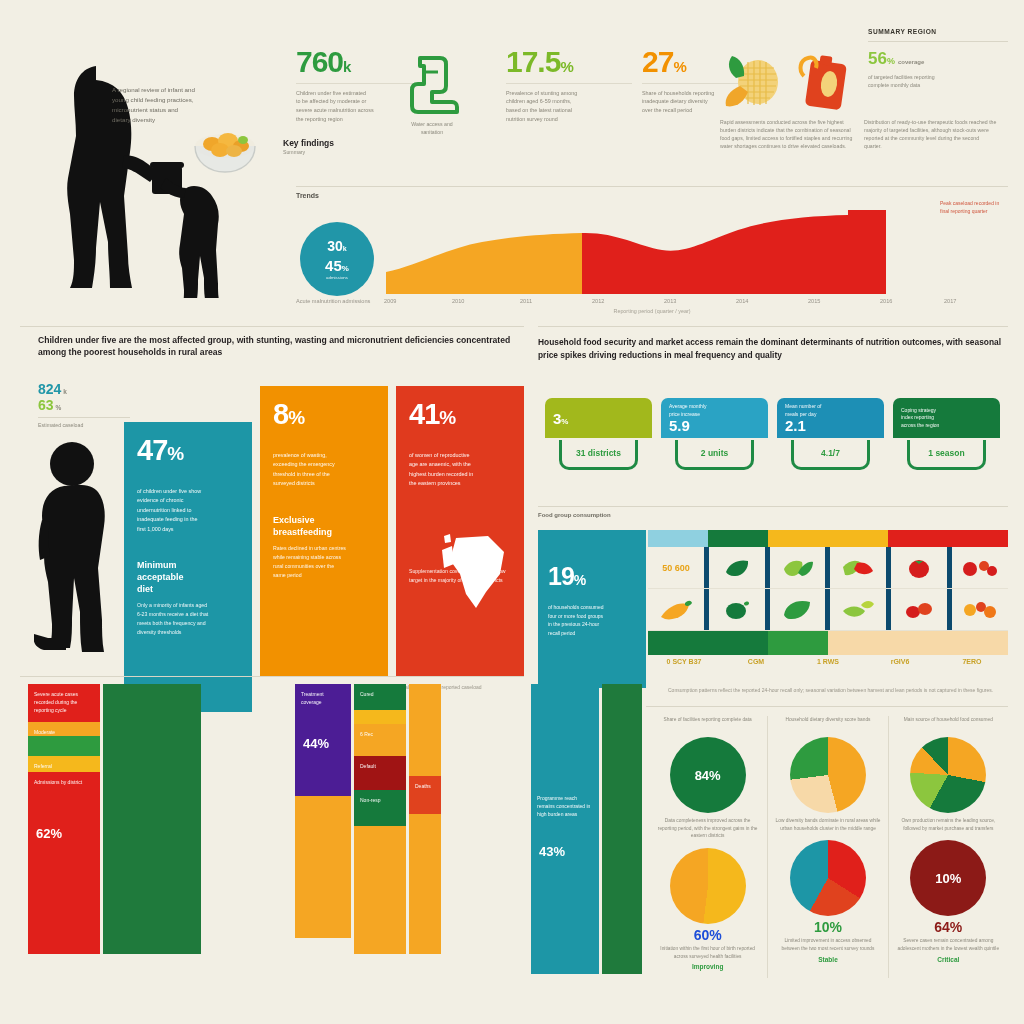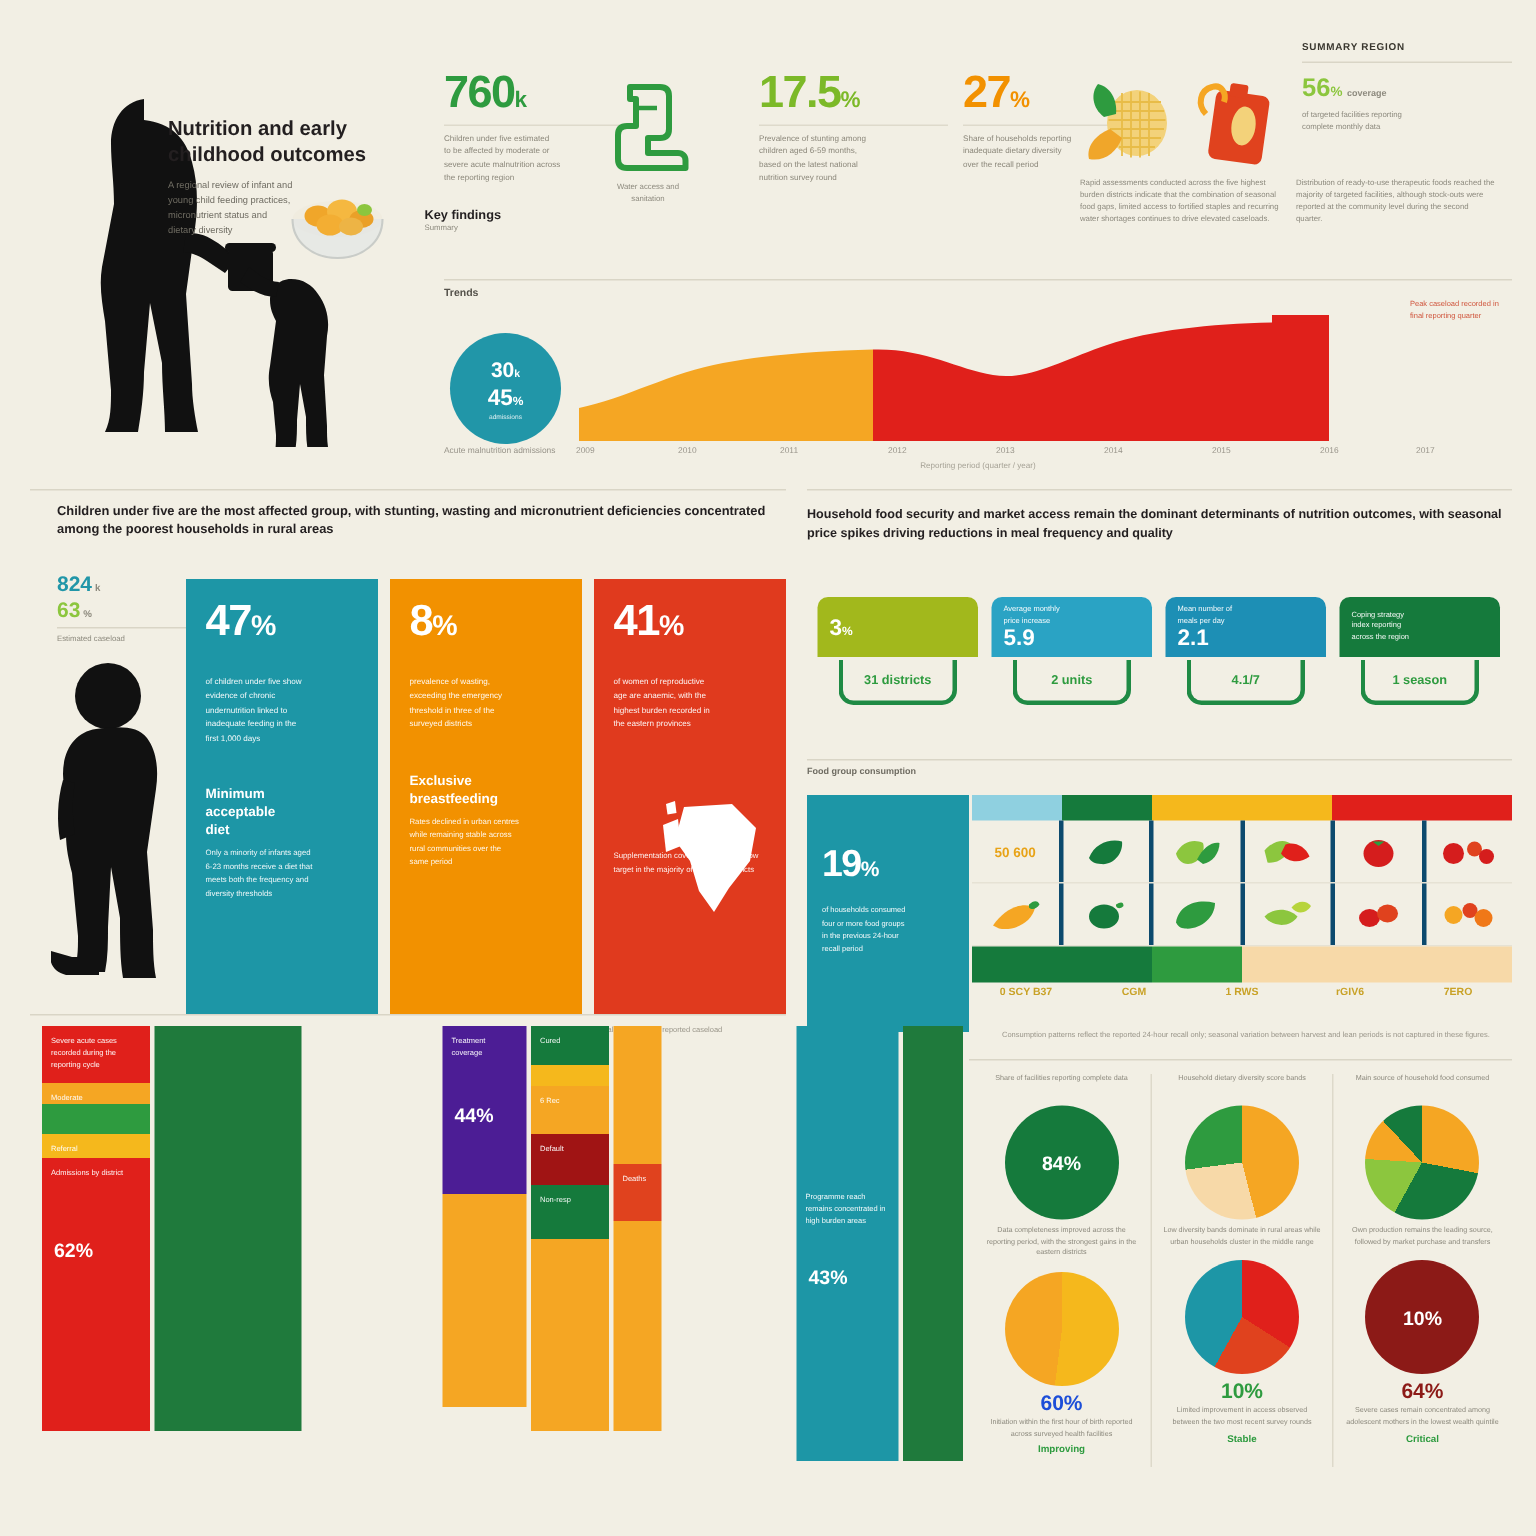--- a/index.html
+++ b/index.html
@@ -80,21 +80,21 @@
   .mid-left-head { position: absolute; left: 38px; top: 334px; width: 486px; font-size: 8.6px; line-height: 1.45; font-weight: bold; color: #231f20; }
   .mini-stat { position: absolute; left: 38px; top: 382px; width: 92px; }
   .mini-stat .a { font-size: 14px; font-weight: bold; color: #2196a8; line-height: 1; }
   .mini-stat .b { font-size: 14px; font-weight: bold; color: #8cc63e; line-height: 1; margin-top: 2px; }
   .mini-stat .u { font-size: 6.5px; color: #8d8a7e; margin-left: 2px; }
   .mini-stat .rule { margin: 5px 0 3px; }
   .kid { position: absolute; left: 34px; top: 438px; width: 90px; height: 220px; }
 
   .panels { position: absolute; left: 124px; top: 386px; display: flex; gap: 8px; }
   .panel { width: 128px; height: 290px; padding: 14px 13px; color: #fff; position: relative; }
-  .panel.teal   { background: #1d96a6; }
+  .panel.teal   { background: #1d96a6; margin-top: 36px; }
   .panel.orange { background: #f29100; }
   .panel.red    { background: #e03a1e; }
   .panel .pnum { font-size: 29px; font-weight: bold; line-height: 1; letter-spacing: -1px; }
   .panel .pnum .pp { font-size: 19px; }
   .panel .ptext { font-size: 5.4px; line-height: 1.75; margin-top: 22px; opacity: .95; }
   .panel .psub { font-size: 9px; font-weight: bold; margin-top: 26px; line-height: 1.3; }
   .panel .pfoot { font-size: 5.2px; line-height: 1.7; margin-top: 6px; opacity: .92; }
   .panel .map { position: absolute; right: 14px; bottom: 66px; width: 68px; height: 76px; }
 
   
@@ -133,21 +133,21 @@
     background: #1d96a6; color: #fff; padding: 34px 10px 10px;
   }
   .teal-block .tnum { font-size: 25px; font-weight: bold; line-height: 1; letter-spacing: -1px; }
   .teal-block .tnum .u { font-size: 14px; }
   .teal-block .ttxt { font-size: 5px; line-height: 1.7; margin-top: 14px; opacity: .95; }
   .food-grid { position: absolute; left: 648px; top: 530px; width: 360px; }
   .fg-head { display: flex; height: 17px; }
   .fg-head div { flex: 1; }
   .fg-rows { }
   .fg-row { display: flex; height: 42px; border-bottom: 1px solid #e6e2d4; }
-  .fg-cell { flex: 1; border-right: 3px solid #0c4a6e; display: flex; align-items: center; justify-content: center; }
+  .fg-cell { flex: 1; border-right: 5px solid #0c4a6e; display: flex; align-items: center; justify-content: center; }
   .fg-cell:last-child { border-right: none; }
   .fg-cell .lbl { font-size: 9px; font-weight: bold; color: #e8a317; }
   .fg-foot { display: flex; height: 24px; }
   .fg-foot div { flex: 1; }
   .fg-ticks { display: flex; margin-top: 3px; }
   .fg-ticks span { flex: 1; text-align: center; font-size: 7px; font-weight: bold; color: #c9a227; }
   .fg-note { position: absolute; left: 668px; top: 686px; width: 330px; font-size: 5px; line-height: 1.6; color: #9a968a; }
 
   
   .sec-rule-5 { position: absolute; left: 20px; top: 676px; width: 504px; }
@@ -195,22 +195,20 @@
       <ellipse cx="42" cy="13" rx="10" ry="8" fill="#f5b840"></ellipse>
       <ellipse cx="55" cy="18" rx="8" ry="6" fill="#eaa028"></ellipse>
       <ellipse cx="34" cy="22" rx="9" ry="7" fill="#f3ae33"></ellipse>
       <ellipse cx="48" cy="23" rx="8" ry="6" fill="#edb445"></ellipse>
       <ellipse cx="57" cy="12" rx="5" ry="4" fill="#8cc63e"></ellipse>
       <path d="M9 18c0 16 14 26 30 26s30-10 30-26" fill="none" stroke="#c9ccc8" stroke-width="1.4"></path>
     </svg>
   </div>
 
   <div class="hdr-left">
-    <h1>Nutrition and early
-childhood outcomes</h1>
     <div class="sub t-small" style="white-space:pre-line">A regional review of infant and
 young child feeding practices,
 micronutrient status and
 dietary diversity</div>
   </div>
 
 
   <div class="stats-row">
     <div class="stat">
       <div class="num green">

